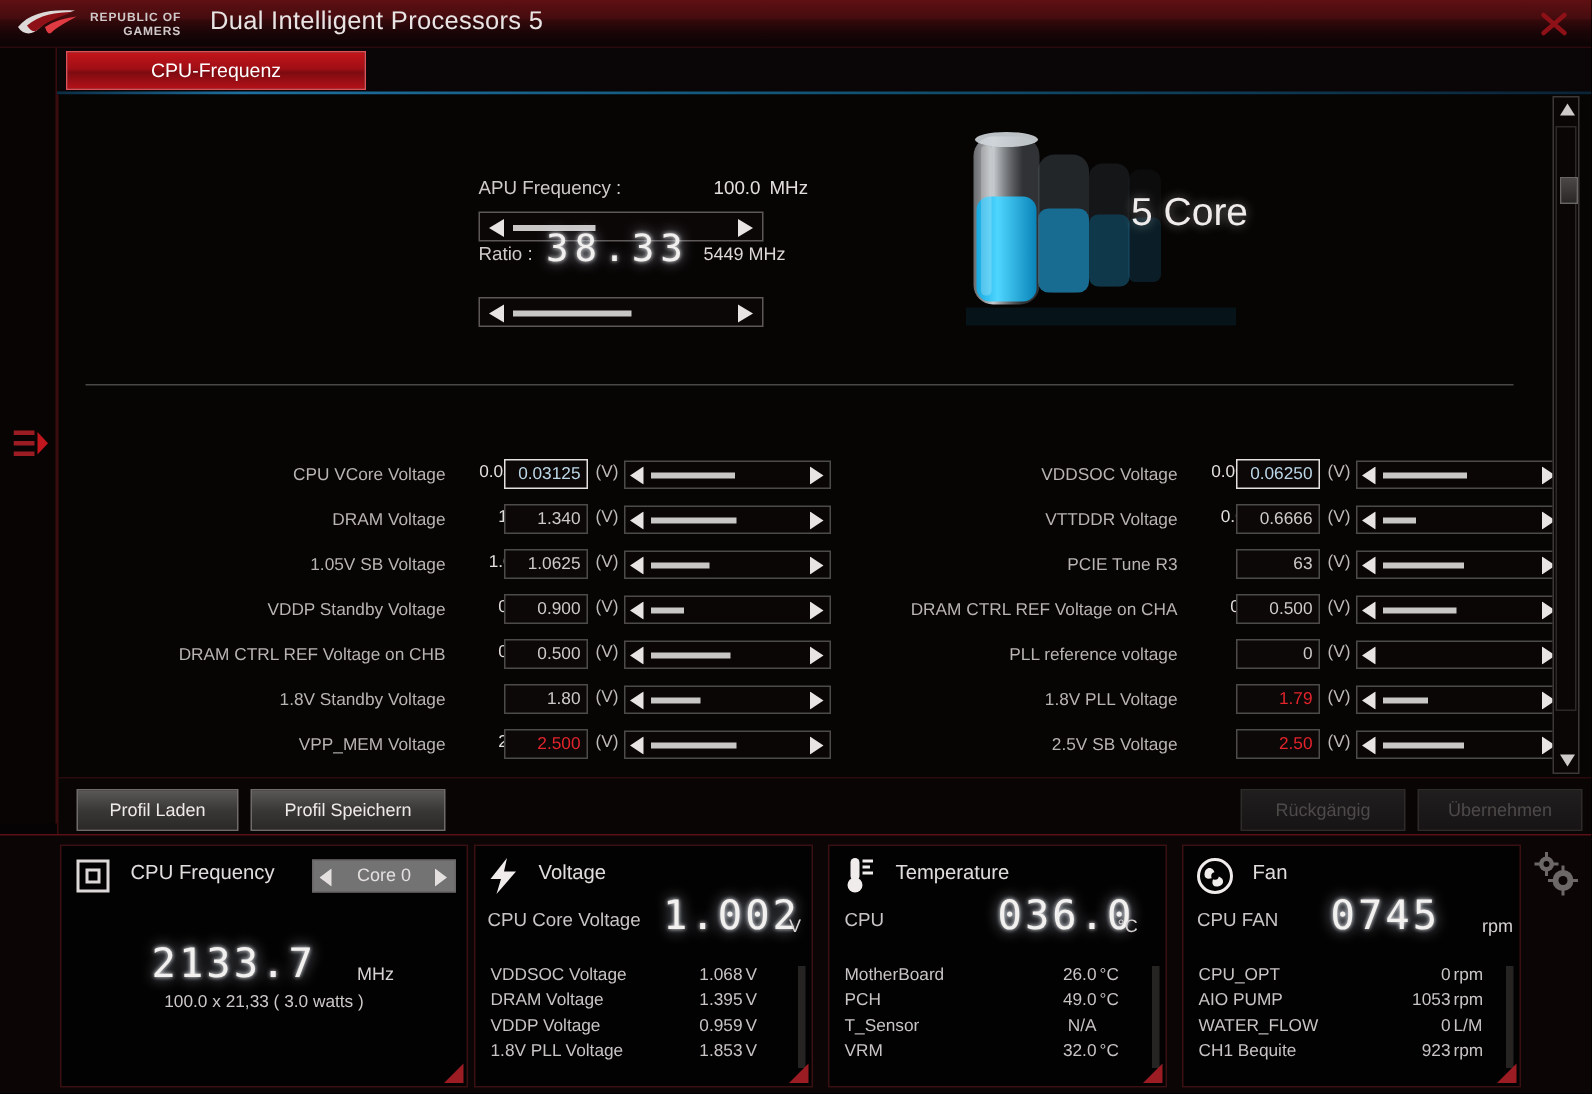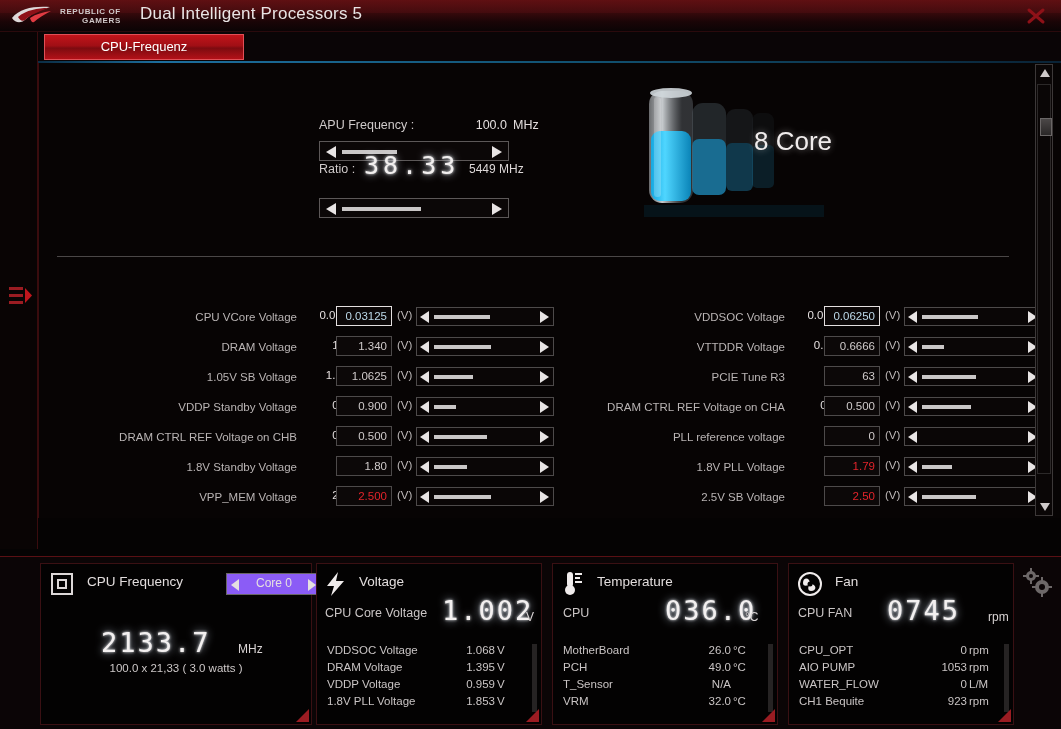--- a/index.html
+++ b/index.html
@@ -113,21 +113,21 @@
      text-shadow:0 0 10px rgba(220,235,255,.8),0 0 3px rgba(255,255,255,.95);text-align:right; }
   .mbig-unit{ position:absolute; font-size:12px; color:#d8d3d3; }
   .mlist{ position:absolute; left:10px; width:calc(100% - 26px); }
   .mli{ position:relative; height:17px; font-size:11.5px; color:#c9c4c4; }
   .mli .k{ position:absolute; left:0; top:0; }
   .mli .v{ position:absolute; right:30px; top:0; text-align:right; }
   .mli .u{ position:absolute; right:2px; top:0; width:26px; text-align:left; }
   .msb{ position:absolute; right:4px; width:5px; background:#262323; }
   .corner{ position:absolute; right:2px; bottom:2px; width:0;height:0;
            border-left:13px solid transparent; border-bottom:13px solid #9b1c22; }
-  .coresel{ position:absolute; height:22px; border:1px solid #6a6666; background:#8b5cf6;margin-left:18px; }
+  .coresel{ position:absolute; height:22px; border:1px solid #6a6666; background:#737373; }
   .coresel .lbl{ position:absolute; left:0; right:0; top:2px; text-align:center;
       font-size:12px; color:#e5e0e0; }
   .gears{ position:absolute; right:6px; top:8px; width:36px; height:36px; }
   .cpu-icon{ position:absolute; left:0; top:0; width:22px; height:22px; border:2px solid #ddd8d8; }
   .cpu-icon:after{ content:""; position:absolute; left:4px; top:4px; right:4px; bottom:4px;
       border:2px solid #ddd8d8; }
 </style>
 </head>
 <body>
 
@@ -221,21 +221,21 @@
               <rect x="58" y="56" width="34" height="56" rx="7" fill="#1f8fc0"></rect>
             </g>
           <g>
               <rect x="15" y="8" width="44" height="112" rx="13" fill="url(#gl)"></rect>
              <rect x="17" y="48" width="40" height="70" rx="9" fill="url(#cy)"></rect>
              <ellipse cx="37" cy="10" rx="21" ry="5" fill="#cfd6da" opacity=".9"></ellipse>
              <rect x="20" y="14" width="7" height="100" rx="3" fill="#ffffff" opacity=".22"></rect>
           </g>
           <rect x="10" y="122" width="180" height="12" fill="#062634" opacity=".45"></rect>
         </svg>
-        <div class="corelabel">8 Core</div>
+        <div class="corelabel">5 Core</div>
       </div>
 
       <div class="divider"></div>
 
       <div id="vrows-left">
           <div class="vrow" style="left: 60px; top: 243px; width: 460px;">
             <span class="vname" style="right: 262px;">CPU VCore Voltage</span>
             <span class="vcur" style="left: 200px;">0.03125</span>
             <div class="vbox focused" style="left: 237px;">
               <span>0.03125</span>
@@ -483,20 +483,26 @@
         <path d="M6 1 L11 9 L1 9 Z" fill="#cfcaca"></path>
       </svg>
     <div class="trk">
       <div class="thumb"></div>
     </div>
     <svg style="position:absolute;left:3px;bottom:3px;" width="12" height="10" viewBox="0 0 12 10">
         <path d="M1 1 L11 1 L6 9 Z" fill="#cfcaca"></path>
       </svg>
   </div>
 
+  <div class="actionbar">
+    <div class="btn" style="left:12px;  width:108px;">Profil Laden</div>
+    <div class="btn" style="left:128px; width:130px;">Profil Speichern</div>
+    <div class="btn disabled" style="left:788px; width:110px;">Rückgängig</div>
+    <div class="btn disabled" style="left:906px; width:110px;">Übernehmen</div>
+  </div>
 
   <div class="monitor">
 
     <div class="mcard" style="left:40px; width:272px;">
       <div class="cpu-icon" style="left:10px; top:9px;"></div>
       <div class="mtitle" style="left:46px; top:10px;">CPU Frequency</div>
       <div class="coresel" style="left:167px; top:9px; width:96px;">
         <svg style="position:absolute;left:4px;top:5px;" width="9" height="12" viewBox="0 0 9 12">
             <path d="M8 0 L0 6 L8 12 Z" fill="#e5e0e0"></path>
           </svg>

